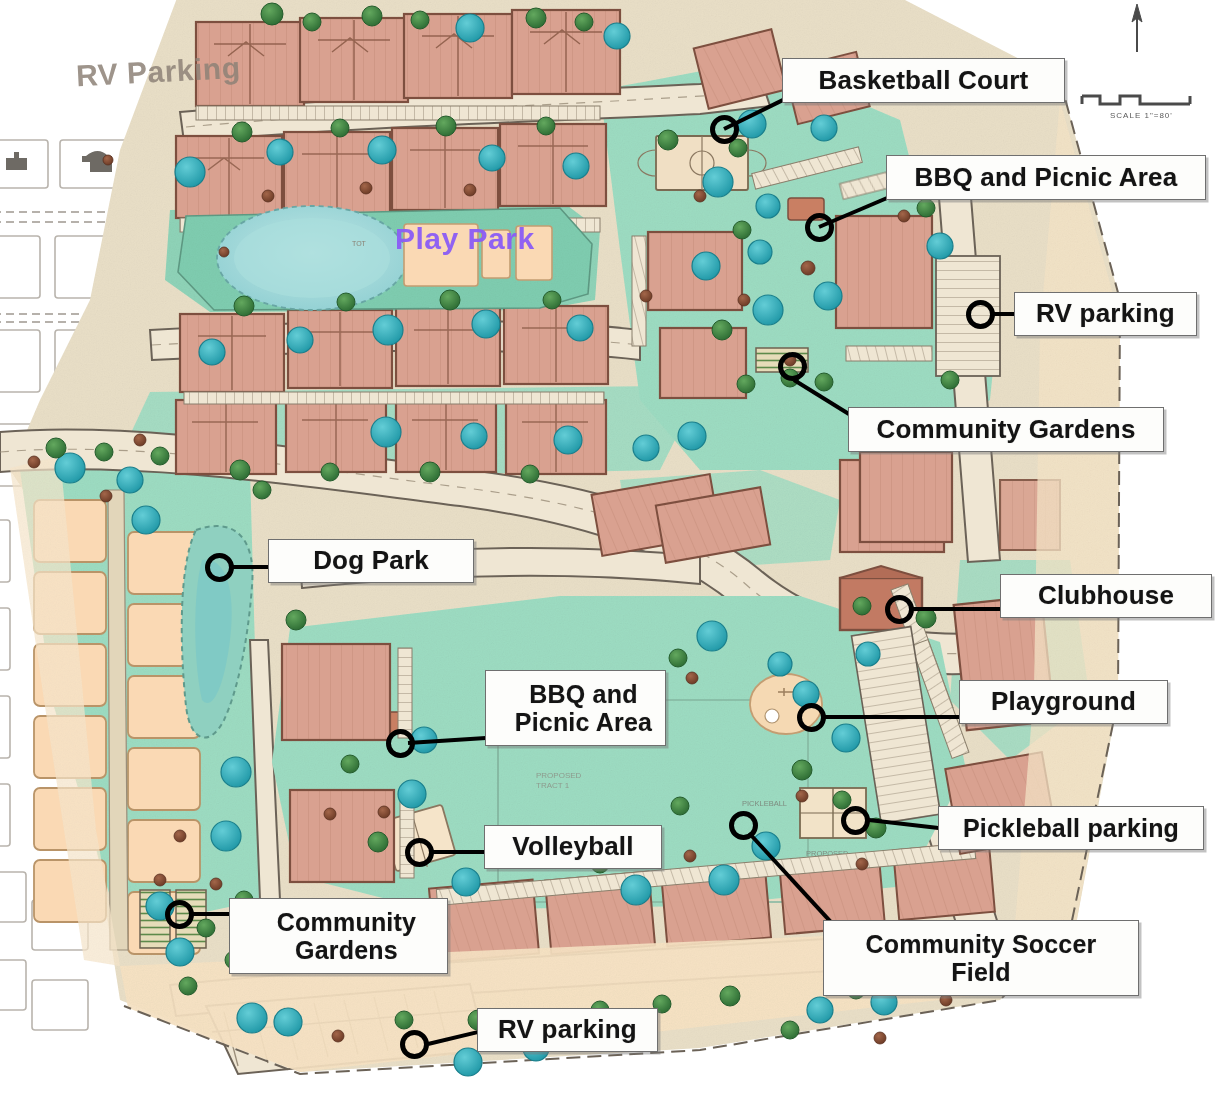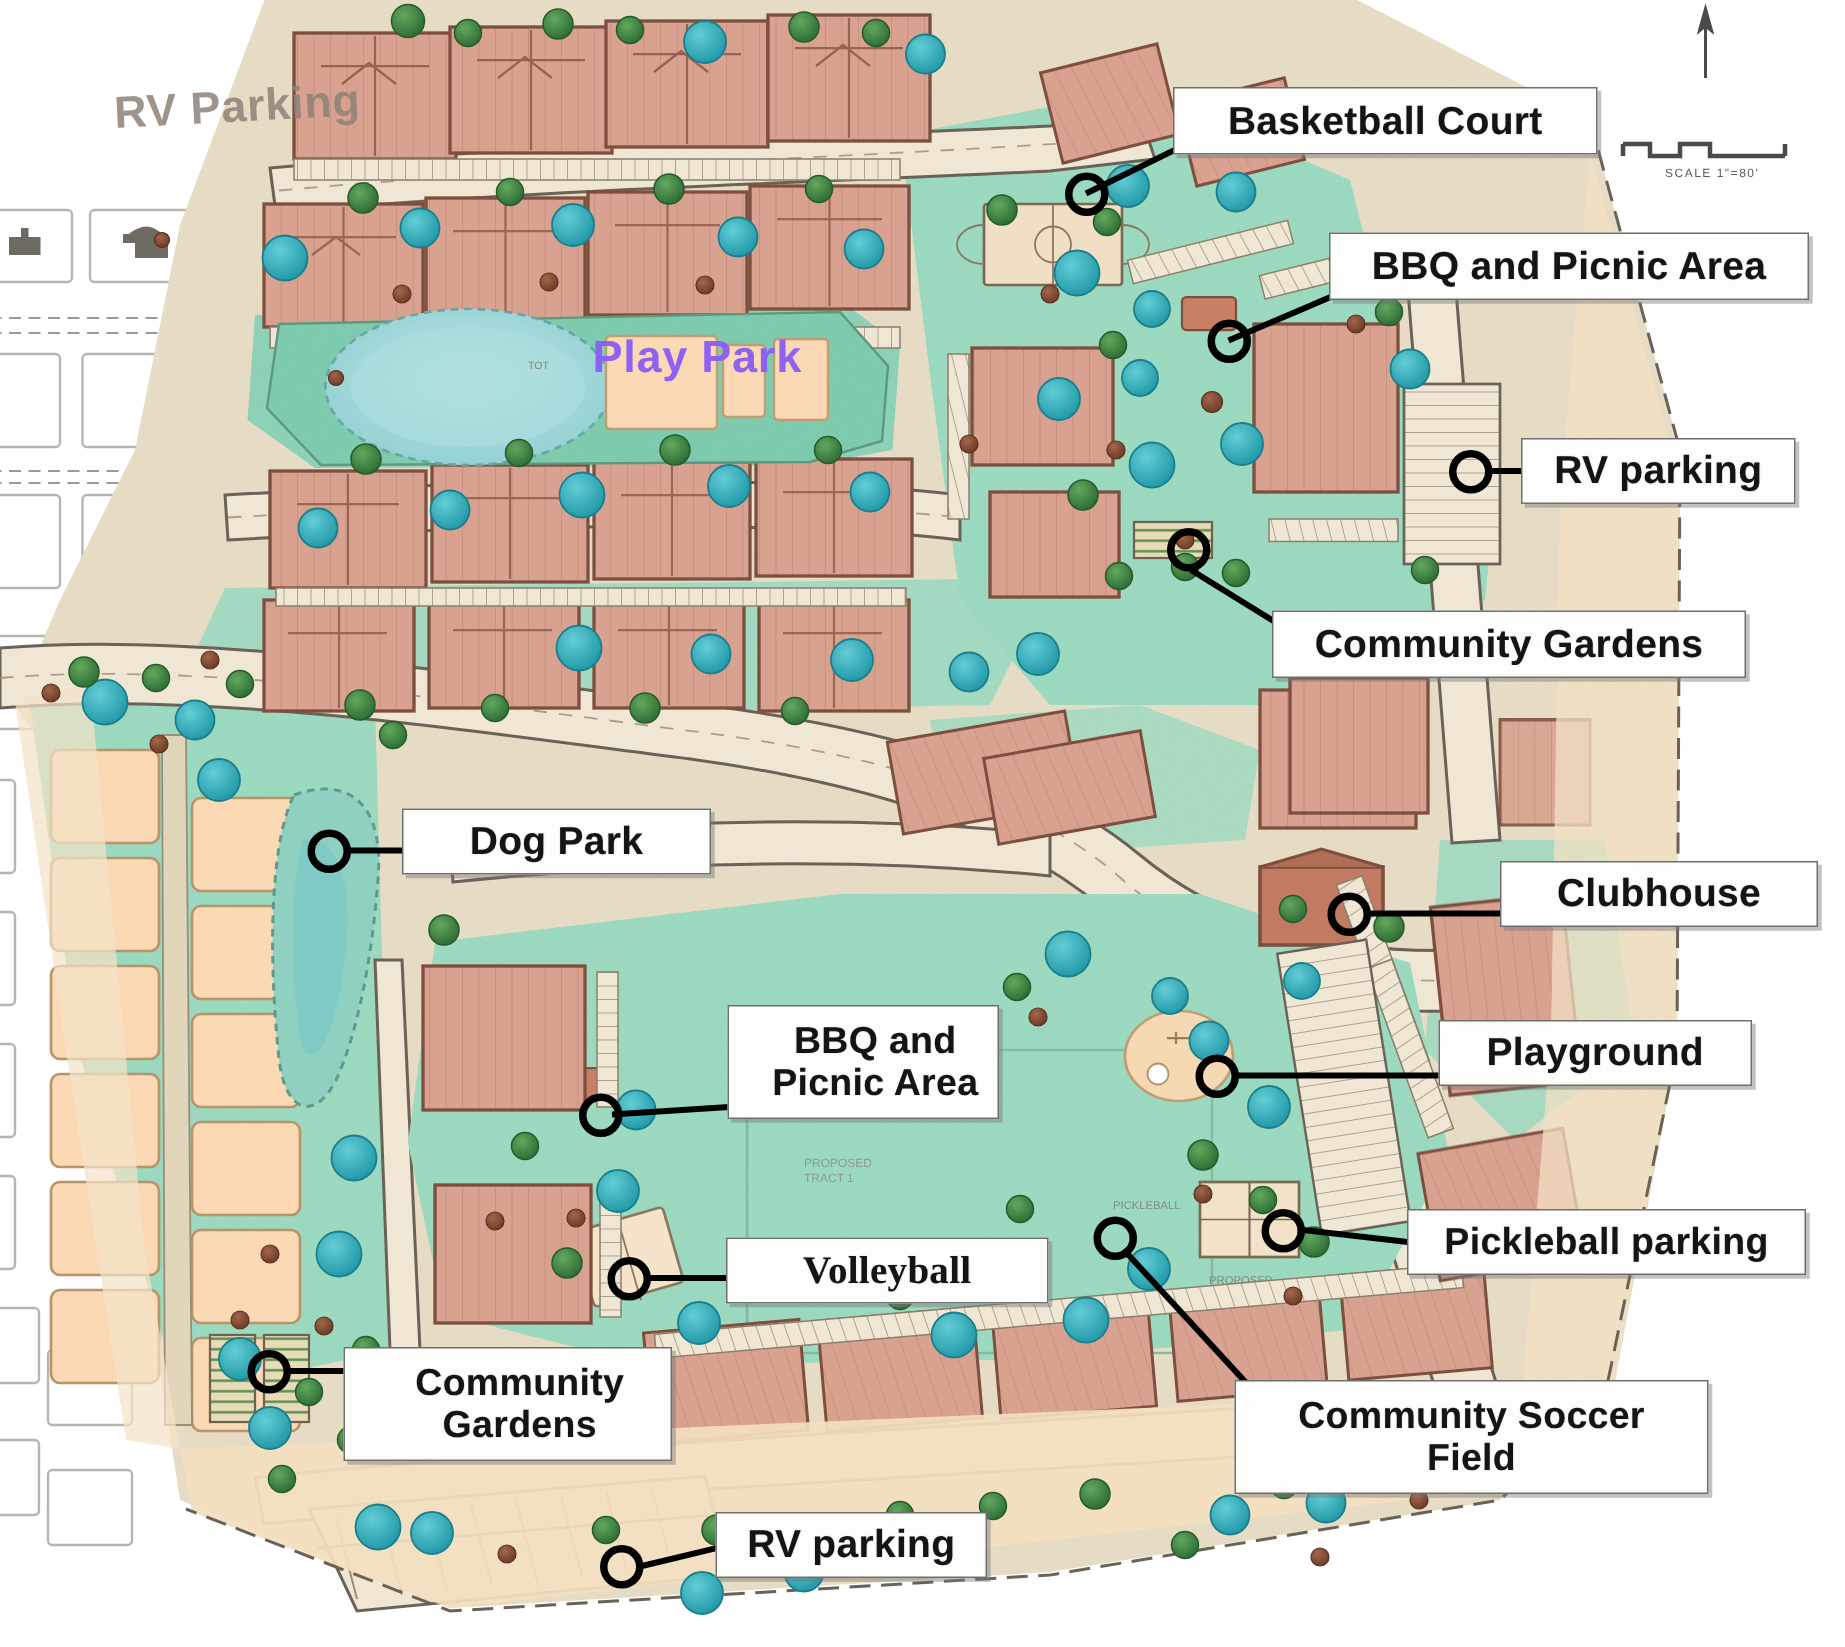--- a/index.html
+++ b/index.html
@@ -621,21 +621,21 @@
       <div class="callout c-f26" style="left: 959px; top: 680px; width: 209px; height: 44px; justify-content: center;">
         <span>Playground</span>
       </div>
       <div class="leader" style="left: 869px; top: 818px; width: 70.4557px; transform: rotate(6.5198deg);"></div>
       <div class="marker" style="left: 841px; top: 806px; width: 29px; height: 29px;"></div>
       <div class="callout c-f25" style="left: 938px; top: 806px; width: 266px; height: 44px;">
         <span>Pickleball parking</span>
       </div>
       <div class="leader" style="left: 433px; top: 850px; width: 52px; transform: rotate(0deg);"></div>
       <div class="marker" style="left: 405px; top: 838px; width: 29px; height: 29px;"></div>
-      <div class="callout c-f26" style="left: 484px; top: 825px; width: 215px; height: 44px; font-family: Liberation Serif, serif;">
+      <div class="callout c-f26" style="left: 484px; top: 825px; width: 178px; height: 44px;">
         <span>Volleyball</span>
       </div>
       <div class="leader" style="left: 193px; top: 912px; width: 37px; transform: rotate(0deg);"></div>
       <div class="marker" style="left: 165px; top: 900px; width: 29px; height: 29px;"></div>
       <div class="callout c-f25" style="left: 229px; top: 898px; width: 219px; height: 76px; padding-left: 16px;">
         <span>Community<br>Gardens</span>
       </div>
       <div class="leader" style="left: 749px; top: 831px; width: 119.604px; transform: rotate(47.3718deg);"></div>
       <div class="marker" style="left: 729px; top: 811px; width: 29px; height: 29px;"></div>
       <div class="callout c-f25" style="left: 823px; top: 920px; width: 316px; height: 76px;">

